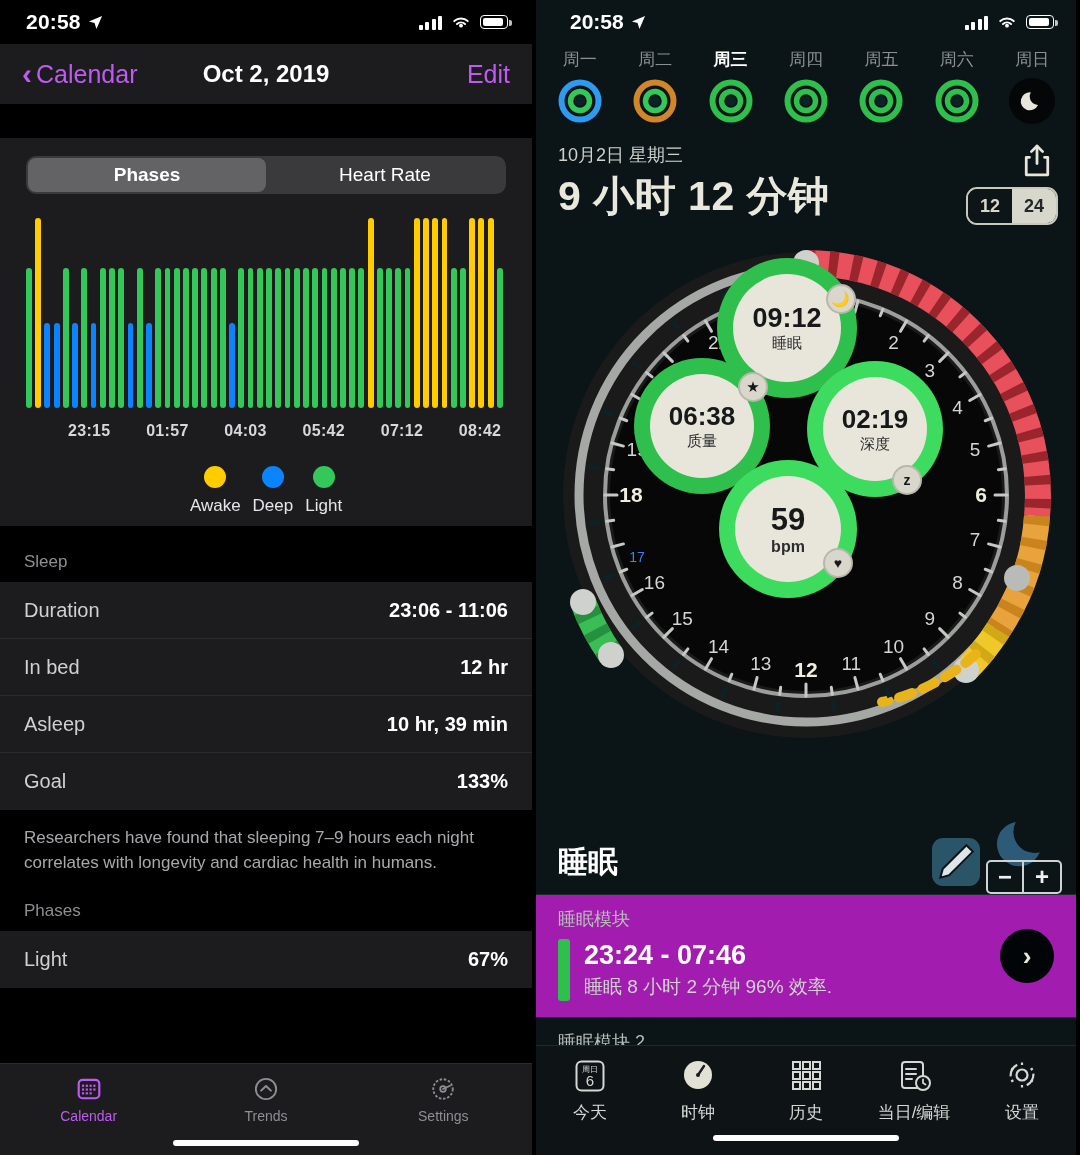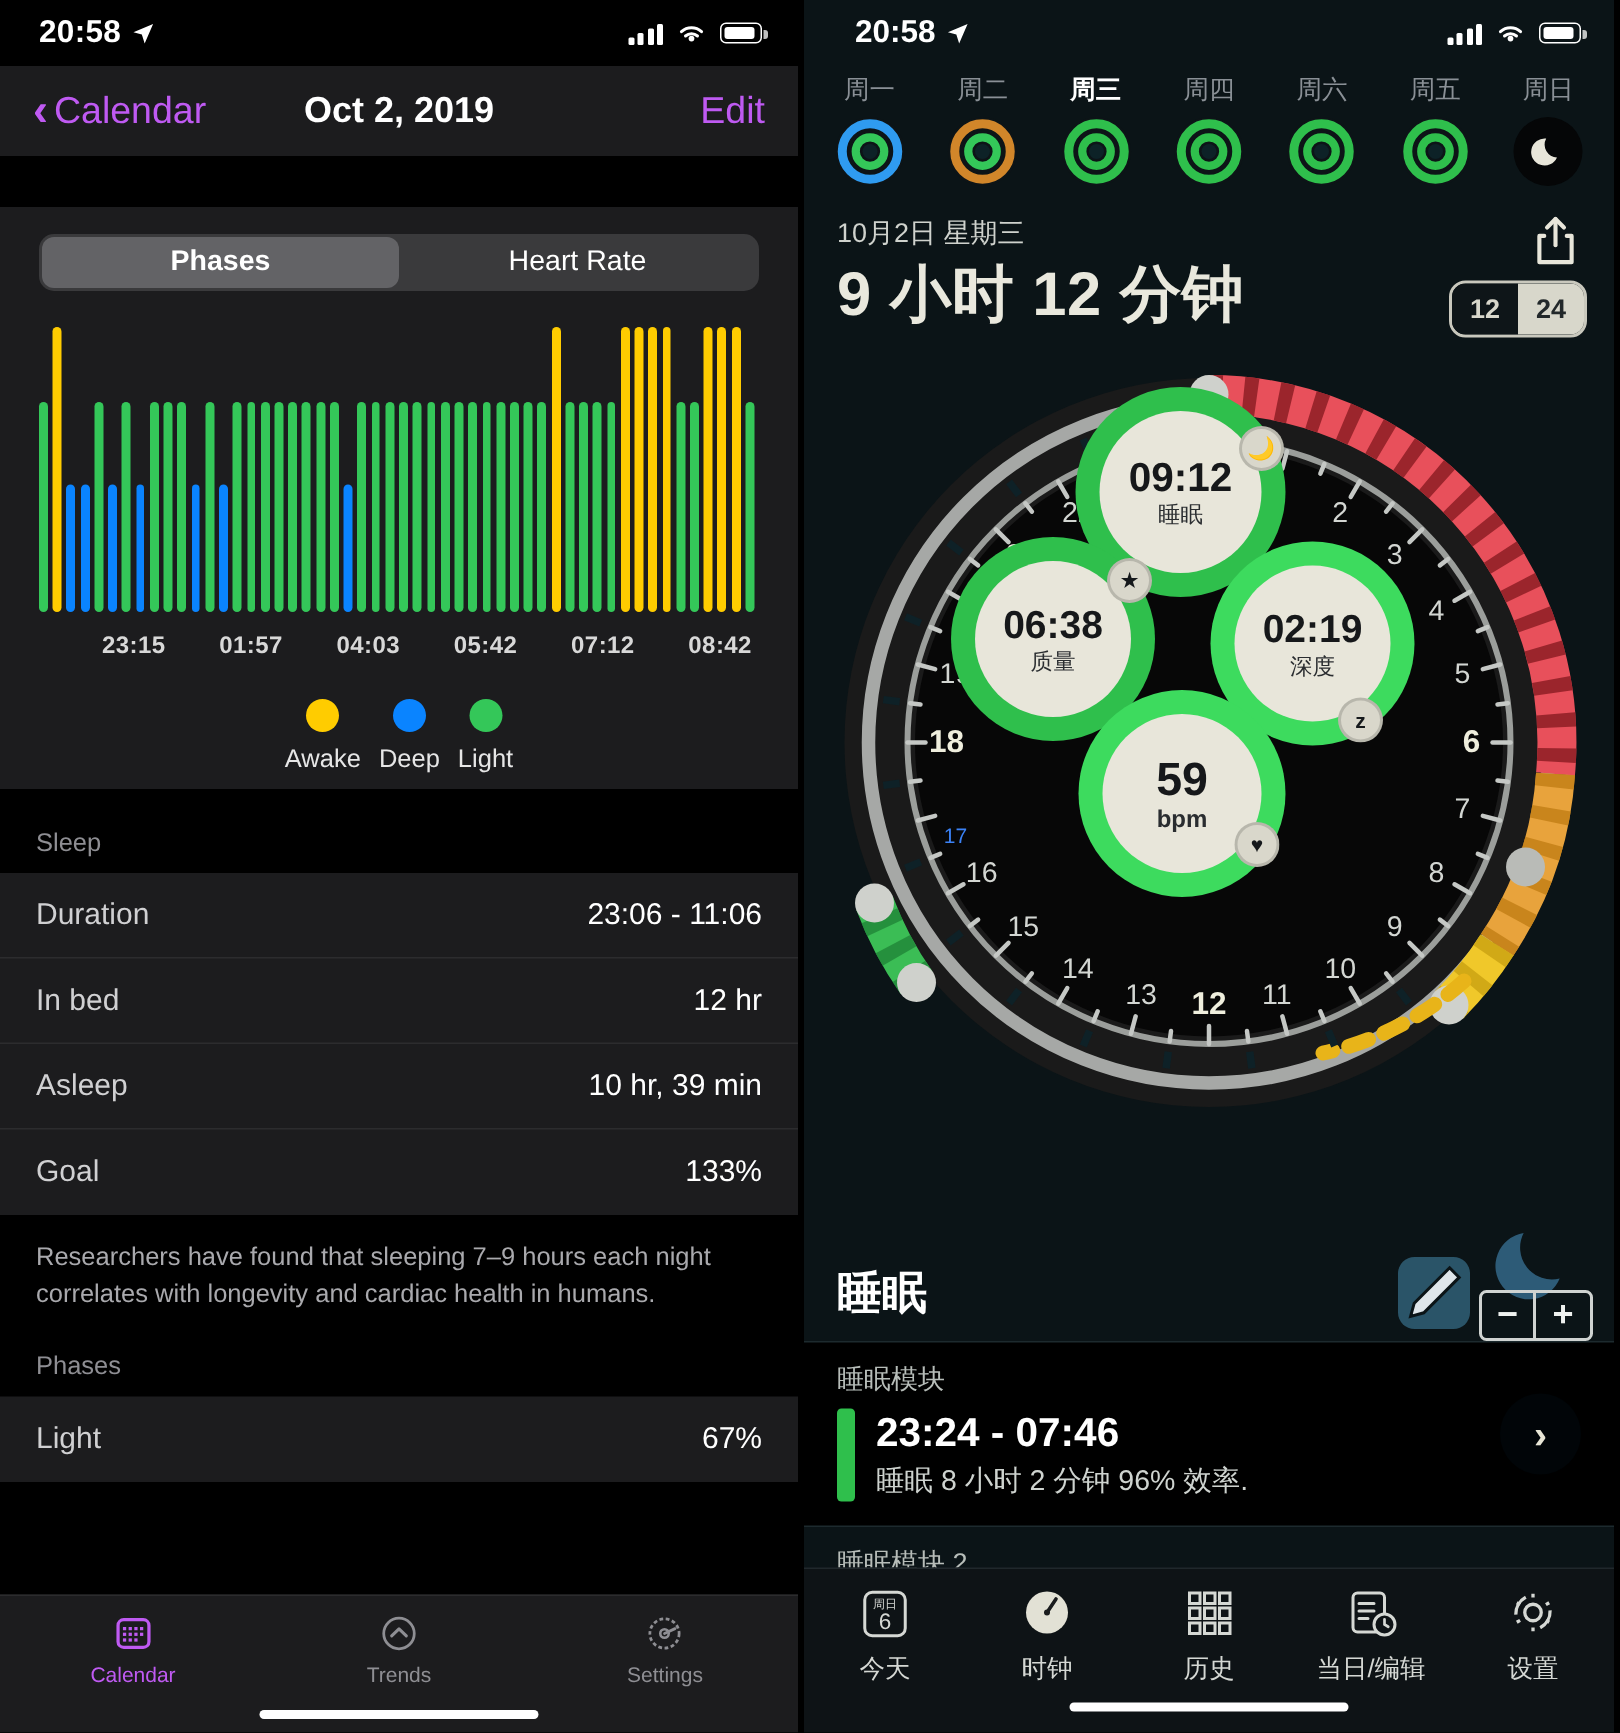--- a/index.html
+++ b/index.html
@@ -72,21 +72,21 @@
   .dot { width:22px; height:22px; border-radius:50%; }
   .lg span { color:#e6e6e6; font-size:17px; }
 
   .sect-head { background:#000; color:#8e8e93; font-size:17px;
                padding: 26px 24px 10px; }
   .rows { background:#1c1c1e; }
   .row { display:flex; align-items:center; justify-content:space-between;
          padding: 0 24px; height: 57px; border-bottom: 1px solid #2c2c2e; }
   .row:last-child { border-bottom:none; }
   .row .k { color:#d0d0d2; font-size:20px; }
-  .row .v { color:#fff; font-size:20px; font-weight:normal; }
+  .row .v { color:#fff; font-size:20px; font-weight:bold; }
   .note { background:#000; color:#a9a9ad; font-size:17px; line-height:1.45;
           padding: 16px 24px 0; }
 
   .tabbar { position:absolute; bottom:0; left:0; right:0; height:92px;
             background:#1c1c1e; border-top:1px solid #2c2c2e;
             display:flex; align-items:flex-start; padding-top:12px; }
   .tab { flex:1; display:flex; flex-direction:column; align-items:center; gap:6px; }
   .tab .lbl { font-size:14px; }
   .tab.on .lbl { color:#bf5af2; }
   .tab .lbl { color:#8e8e93; }
@@ -136,21 +136,21 @@
   .sleep-hdr h2 { color:#fff; font-size:30px; font-weight:bold; }
   .pencil { position:absolute; right:96px; top:8px; width:48px; height:48px;
             border-radius:11px; background:#2a5468; }
   .pm { position:absolute; right:14px; top:30px; display:flex;
         border:2px solid #cfd3d1; border-radius:5px; overflow:hidden; }
   .pm div { width:36px; height:30px; display:flex; align-items:center;
             justify-content:center; color:#eef1ef; font-size:24px;
             font-weight:bold; }
   .pm div:first-child { border-right:2px solid #cfd3d1; }
 
-  .entry { background:#000000; border-top:1px solid #1d2a2e;
+  .entry { background:#a21caf; border-top:1px solid #1d2a2e;
            border-bottom:1px solid #1d2a2e; padding: 12px 22px 16px;
            position:relative; }
   .entry .elbl { color:#b7bdb9; font-size:18px; margin-bottom:8px; }
   .entry .erow { display:flex; align-items:center; gap:14px; }
   .ebar { width:12px; height:62px; background:#2fbf4c; border-radius:3px; }
   .etime { color:#fff; font-size:27px; font-weight:bold; }
   .esub { color:#ced3cf; font-size:19px; margin-top:3px; }
   .goarrow { position:absolute; right:22px; top:50%; transform:translateY(-50%);
              width:54px; height:54px; border-radius:50%; background:#010508;
              display:flex; align-items:center; justify-content:center;
@@ -413,30 +413,30 @@
         <div class="day">
           <div class="dlbl">周四</div>
           <div class="ring"><svg width="48" height="48" viewBox="0 0 48 48">
               <circle cx="24" cy="24" r="23" fill="#0d1417"></circle>
               <circle cx="24" cy="24" r="18.5" fill="none" stroke="#2fbf4c" stroke-width="6"></circle>
               <circle cx="24" cy="24" r="9.5" fill="none" stroke="#2fbf4c" stroke-width="5.5"></circle>
               <circle cx="24" cy="24" r="5" fill="#0d2227"></circle>
             </svg></div>
         </div>
         <div class="day">
-          <div class="dlbl">周六</div>
+          <div class="dlbl">周五</div>
           <div class="ring"><svg width="48" height="48" viewBox="0 0 48 48">
               <circle cx="24" cy="24" r="23" fill="#0d1417"></circle>
               <circle cx="24" cy="24" r="18.5" fill="none" stroke="#2fbf4c" stroke-width="6"></circle>
               <circle cx="24" cy="24" r="9.5" fill="none" stroke="#2fbf4c" stroke-width="5.5"></circle>
               <circle cx="24" cy="24" r="5" fill="#0d2227"></circle>
             </svg></div>
         </div>
         <div class="day">
-          <div class="dlbl">周五</div>
+          <div class="dlbl">周六</div>
           <div class="ring"><svg width="48" height="48" viewBox="0 0 48 48">
               <circle cx="24" cy="24" r="23" fill="#0d1417"></circle>
               <circle cx="24" cy="24" r="18.5" fill="none" stroke="#2fbf4c" stroke-width="6"></circle>
               <circle cx="24" cy="24" r="9.5" fill="none" stroke="#2fbf4c" stroke-width="5.5"></circle>
               <circle cx="24" cy="24" r="5" fill="#0d2227"></circle>
             </svg></div>
         </div>
         <div class="day">
           <div class="dlbl">周日</div>
           <div class="ring"><svg width="48" height="48" viewBox="0 0 48 48">

